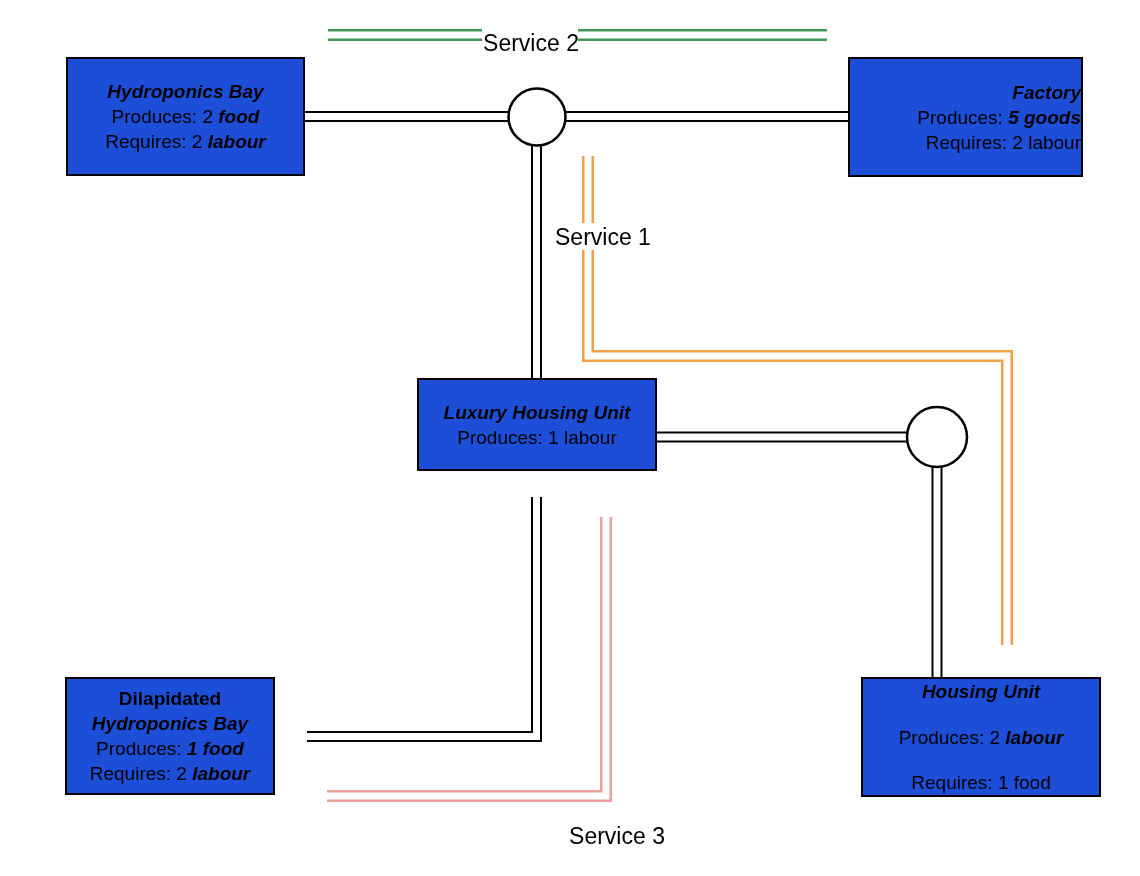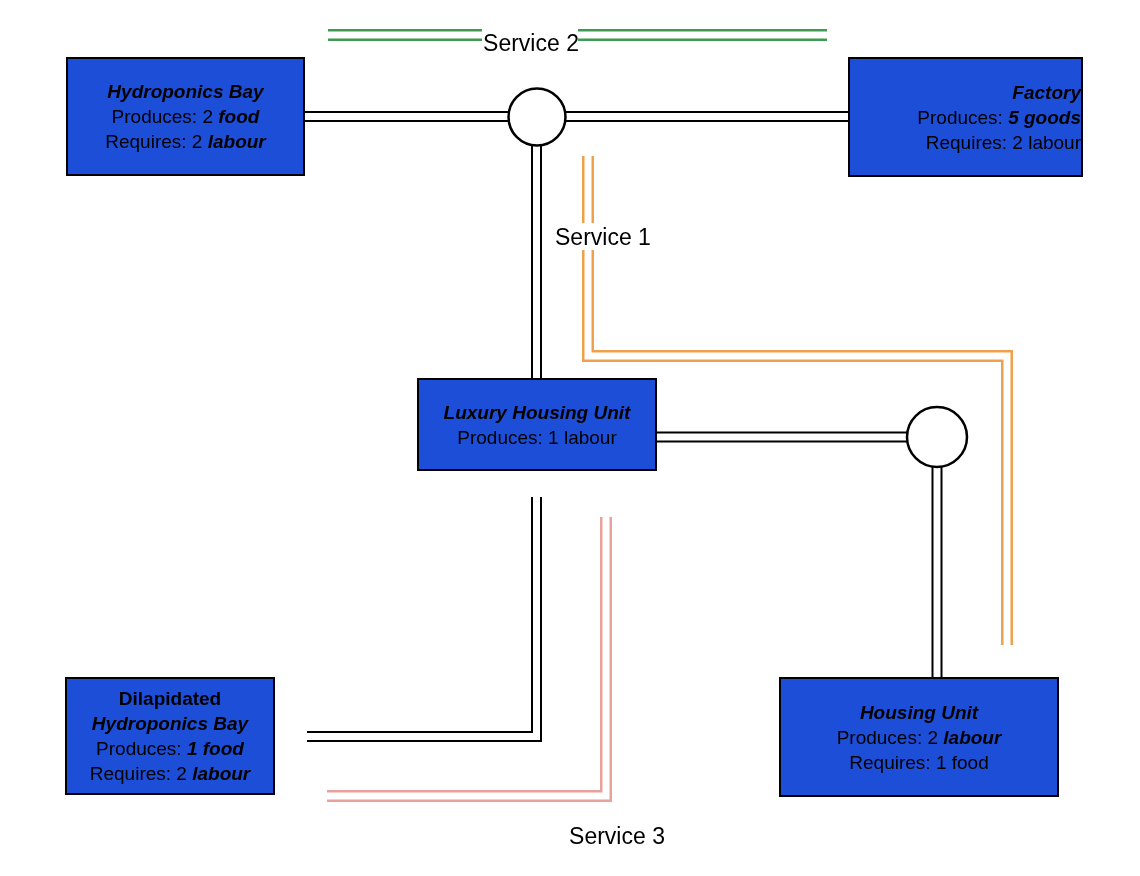--- a/index.html
+++ b/index.html
@@ -110,21 +110,21 @@
     <div><span>Produces: 1 labour</span></div>
   </div>
 
   <div class="box" style="left:65px; top:677px; width:210px; height:118px;">
     <div class="title-plain">Dilapidated</div>
     <div class="title">Hydroponics Bay</div>
     <div><span>Produces: </span><span class="em">1 food</span></div>
     <div><span>Requires: 2 </span><span class="em">labour</span></div>
   </div>
 
-  <div class="box" style="left:779px; top:677px; width:280px; height:120px;">
+  <div class="box" style="left:861px; top:677px; width:240px; height:120px;justify-content:space-between;">
     <div class="title">Housing Unit</div>
     <div><span>Produces: 2 </span><span class="em">labour</span></div>
     <div><span>Requires: 1 food</span></div>
   </div>
 
   <div class="svc-label centered" style="left:483px; top:33px; width:96px;">Service 2</div>
   <div class="svc-label" style="left:543px; top:227px;padding-left:12px;">Service 1</div>
   <div class="svc-label centered" style="left:569px; top:826px; width:96px;">Service 3</div>
 
 </div>

